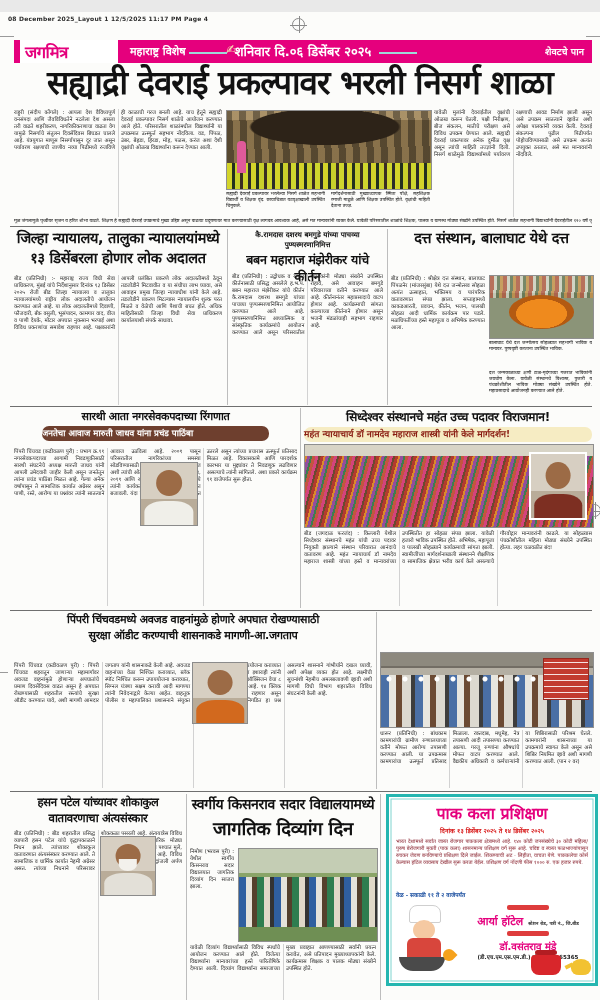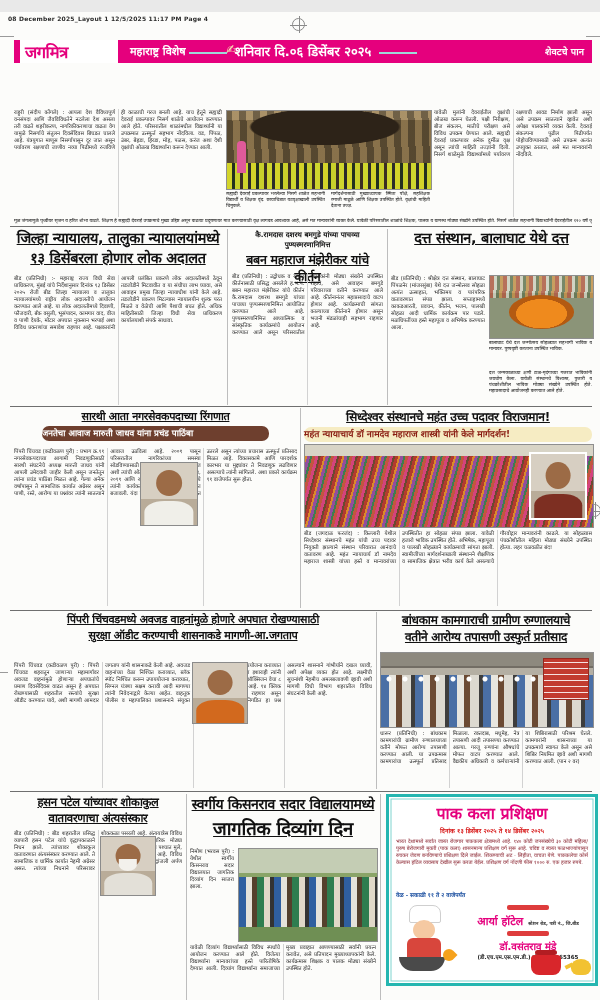--- a/index.html
+++ b/index.html
@@ -23,21 +23,21 @@
   .pen-icon{position:absolute;left:212px;top:2px;font-size:13px;color:#f7e6b0;}
   .mast-date{position:absolute;left:0;right:0;top:0;height:33px;text-align:center;line-height:23px;color:#fff;font-weight:700;font-size:13px;}
   .deco-line{display:inline-block;width:38px;height:2px;background:#9fd8d8;vertical-align:middle;margin:0 8px;}
   .page-label{position:absolute;right:8px;top:0;height:23px;line-height:23px;color:#fff;font-weight:700;font-size:9.5px;}
 
   
   .hrule{position:absolute;left:10px;right:8px;height:1px;background:#6f6f6f;}
   .vrule{position:absolute;width:1px;background:#bdbdbd;}
 
   
-  .hl{font-weight:800;color:#111;text-align:center;letter-spacing:-.3px;text-decoration:underline;}
+  .hl{font-weight:800;color:#111;text-align:center;letter-spacing:-.3px;}
   .lead-hl{position:absolute;top:53px;left:8px;right:8px;font-size:33px;line-height:1.1;font-weight:800;text-align:center;color:#121212;letter-spacing:-1px;}
 
   
   .bt{font-size:5.3px;line-height:1.33;text-align:justify;color:#1d1d1d;overflow:hidden;column-gap:6px;column-rule:.5px solid #d2d2d2;}
   .c2{column-count:2}.c3{column-count:3}.c4{column-count:4}
   .cap{font-size:4.7px;line-height:1.3;color:#222;text-align:justify;overflow:hidden;}
 
   .abs{position:absolute;}
   .banner{color:#fff;font-weight:700;text-align:left;border-radius:7px;}
 
@@ -125,20 +125,21 @@
       <div class="logo-text">जगमित्र</div>
     </div>
     <div class="edition">महाराष्ट्र विशेष</div>
     <div class="pen-icon">✍</div>
     <div class="mast-date">
       <span class="deco-line"></span><span>शनिवार दि.०६ डिसेंबर २०२५</span><span class="deco-line"></span>
     </div>
     <div class="page-label">शेवटचे पान</div>
   </div>
 
+  <div class="lead-hl">सह्याद्री देवराई प्रकल्पावर भरली निसर्ग शाळा</div>
 
   <div class="abs" style="left:14px;top:97px;right:8px;height:108px;">
     <div class="bt c2 abs" style="left:0;top:0;width:208px;height:108px;">राहुरी (संदीप कोंगले) : आपला देश वैविध्यपूर्ण वनसंपदा आणि जैवविविधतेने नटलेला देश असला तरी वाढते शहरीकरण, नागरिकीकरणाचा वाढता वेग यामुळे निसर्गाचे संतुलन दिवसेंदिवस बिघडत चालले आहे. यंत्रयुगात माणूस निसर्गापासून दूर जात असून पर्यावरण रक्षणाची जाणीव नव्या पिढीमध्ये रुजविणे ही काळाची गरज बनली आहे. याच हेतूने सह्याद्री देवराई प्रकल्पावर निसर्ग शाळेचे आयोजन करण्यात आले होते. परिसरातील शाळांमधील विद्यार्थ्यांनी या उपक्रमात उत्स्फूर्त सहभाग नोंदविला. वड, पिंपळ, उंबर, बेहडा, हिरडा, मोह, पळस, करंज अशा देशी वृक्षांची ओळख विद्यार्थ्यांना करून देण्यात आली.</div>
     <div class="photo banyan" style="left:212px;top:1px;width:204px;height:78px;">
       <div class="trunk"></div>
       <div class="kids"></div>
       <div class="teacher"></div>
     </div>
     <div class="abs" style="left:212px;top:82px;width:204px;height:26px;display:flex;gap:6px;">
       <div class="cap" style="width:50%;">सह्याद्री देवराई प्रकल्पावर भरलेल्या निसर्ग शाळेत सहभागी विद्यार्थी व शिक्षक वृंद. छायाचित्रात वटवृक्षाखाली उपस्थित चिमुकले.</div>
@@ -204,24 +205,20 @@
     <div class="hl" style="font-size:11px;line-height:1.42;">
       <div>पिंपरी चिंचवडमध्ये अवजड वाहनांमुळे होणारे अपघात रोखण्यासाठी</div>
       <div>सुरक्षा ऑडीट करण्याची शासनाकडे मागणी-आ.जगताप</div>
     </div>
     <div class="bt c4 abs" style="left:0;top:50px;width:358px;height:126px;">पिंपरी चिंचवड (कडीवळण पुरी) : पिंपरी चिंचवड शहरातून जाणाऱ्या महामार्गांवर अवजड वाहनांमुळे होणाऱ्या अपघातांचे प्रमाण दिवसेंदिवस वाढत असून हे अपघात रोखण्यासाठी शहरातील रस्त्यांचे सुरक्षा ऑडीट करण्यात यावे, अशी मागणी आमदार जगताप यांनी शासनाकडे केली आहे. अवजड वाहनांच्या वेळा निश्चित कराव्यात, ब्लॅक स्पॉट निश्चित करून उपाययोजना कराव्यात, सिग्नल यंत्रणा सक्षम करावी आदी मागण्या त्यांनी निवेदनाद्वारे केल्या आहेत. वाहतूक पोलीस व महापालिका प्रशासनाने संयुक्त पाहणी करून तातडीने उपाययोजना कराव्यात अन्यथा आंदोलन करण्याचा इशाराही त्यांनी दिला आहे. रस्त्याने हिंडती ऑक्सिजन वेचा ८ क्लिक पाहून सुरू होणार आहे. १४ क्लिक फरी हे ऑडिशन सुरू राहणार असून नागरिकांच्या जीविताशी निगडित हा प्रश्न असल्याने शासनाने गांभीर्याने दखल घ्यावी, अशी अपेक्षा व्यक्त होत आहे. लक्ष्मीची सूचनांशी नेहमीच अमलबजावणी व्हावी अशी मागणी विधी विभाग शहरातील विविध संघटनांनी केली आहे.</div>
     <div class="portrait shirt-orange" style="left:178px;top:652px;width:54px;height:60px;top:50px;left:178px;"></div>
   </div>
   <div class="vrule" style="left:376px;top:600px;height:177px;"></div>
 
   <div class="abs" style="left:380px;top:600px;width:212px;height:177px;">
-    <div class="hl" style="font-size:12px;font-weight:700;line-height:1.45;">
-      <div>बांधकाम कामगाराची ग्रामीण रुग्णालयाचे</div>
-      <div>वतीने आरोग्य तपासणी उस्फुर्त प्रतीसाद</div>
-    </div>
     <div class="photo health" style="left:0;top:40px;width:212px;height:74px;">
       <div class="roof"></div>
       <div class="h-fig"></div>
       <div class="red-banner"></div>
     </div>
     <div class="bt c3 abs" style="left:0;top:118px;width:212px;height:58px;">धारूर (प्रतिनिधी) : बांधकाम कामगारांची ग्रामीण रुग्णालयाच्या वतीने मोफत आरोग्य तपासणी करण्यात आली. या उपक्रमास कामगारांचा उत्स्फूर्त प्रतिसाद मिळाला. रक्तदाब, मधुमेह, नेत्र तपासणी आदी तपासण्या करण्यात आल्या. गरजू रुग्णांना औषधांचे मोफत वाटप करण्यात आले. वैद्यकीय अधिकारी व कर्मचाऱ्यांनी या शिबिरासाठी परिश्रम घेतले. कामगारांनी शासनाच्या या उपक्रमाचे स्वागत केले असून असे शिबिर नियमित व्हावे अशी मागणी करण्यात आली. (पान २ वर)</div>
   </div>
 
   <div class="hrule" style="top:779px;"></div>
 

